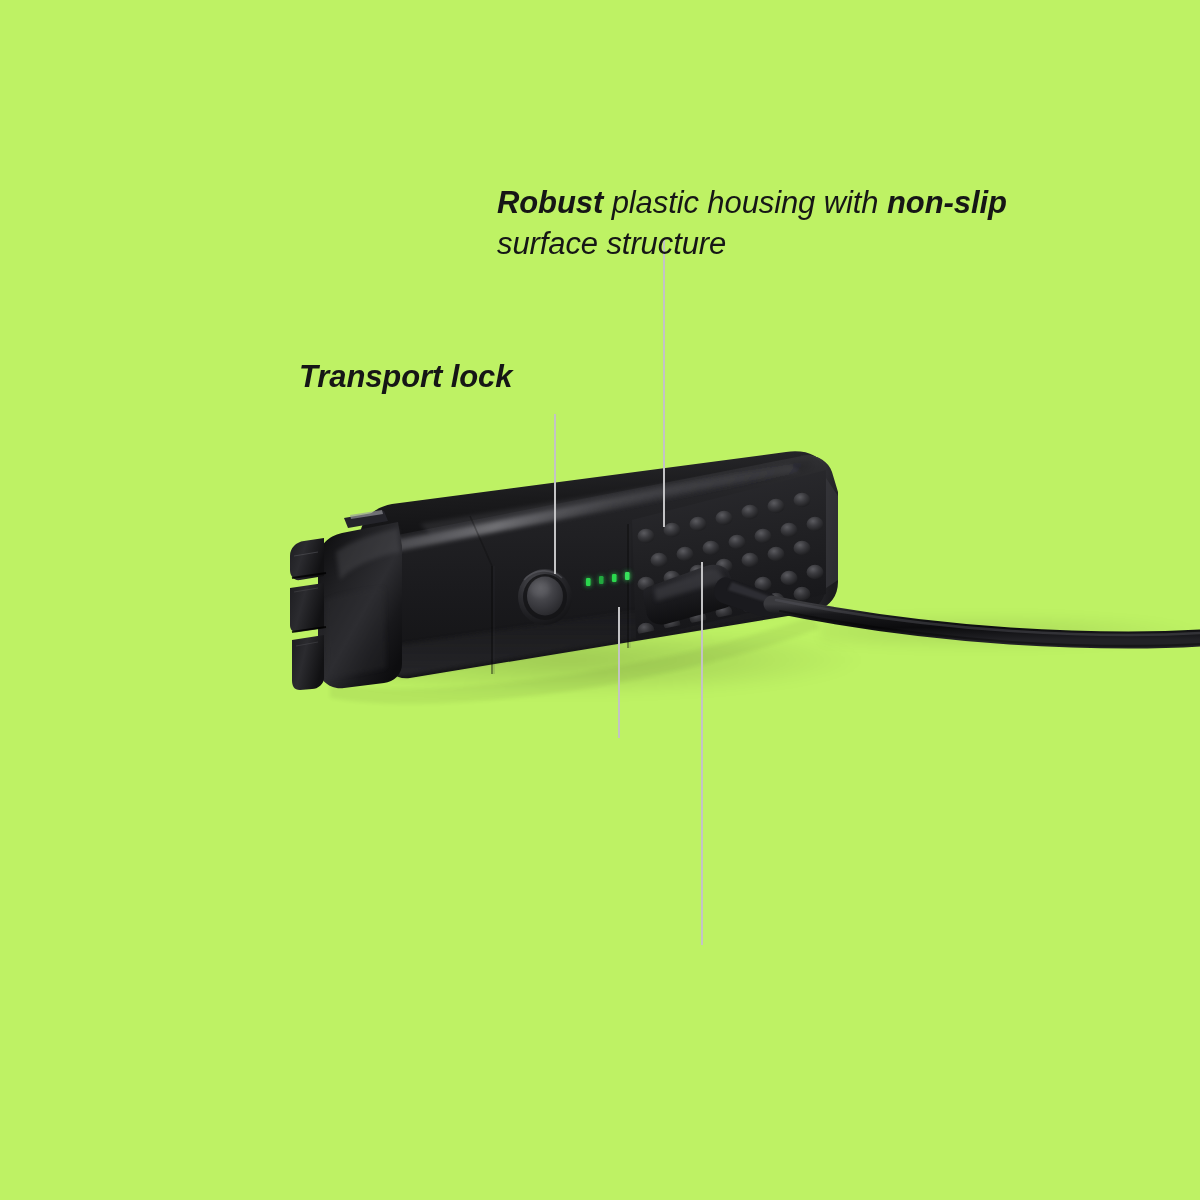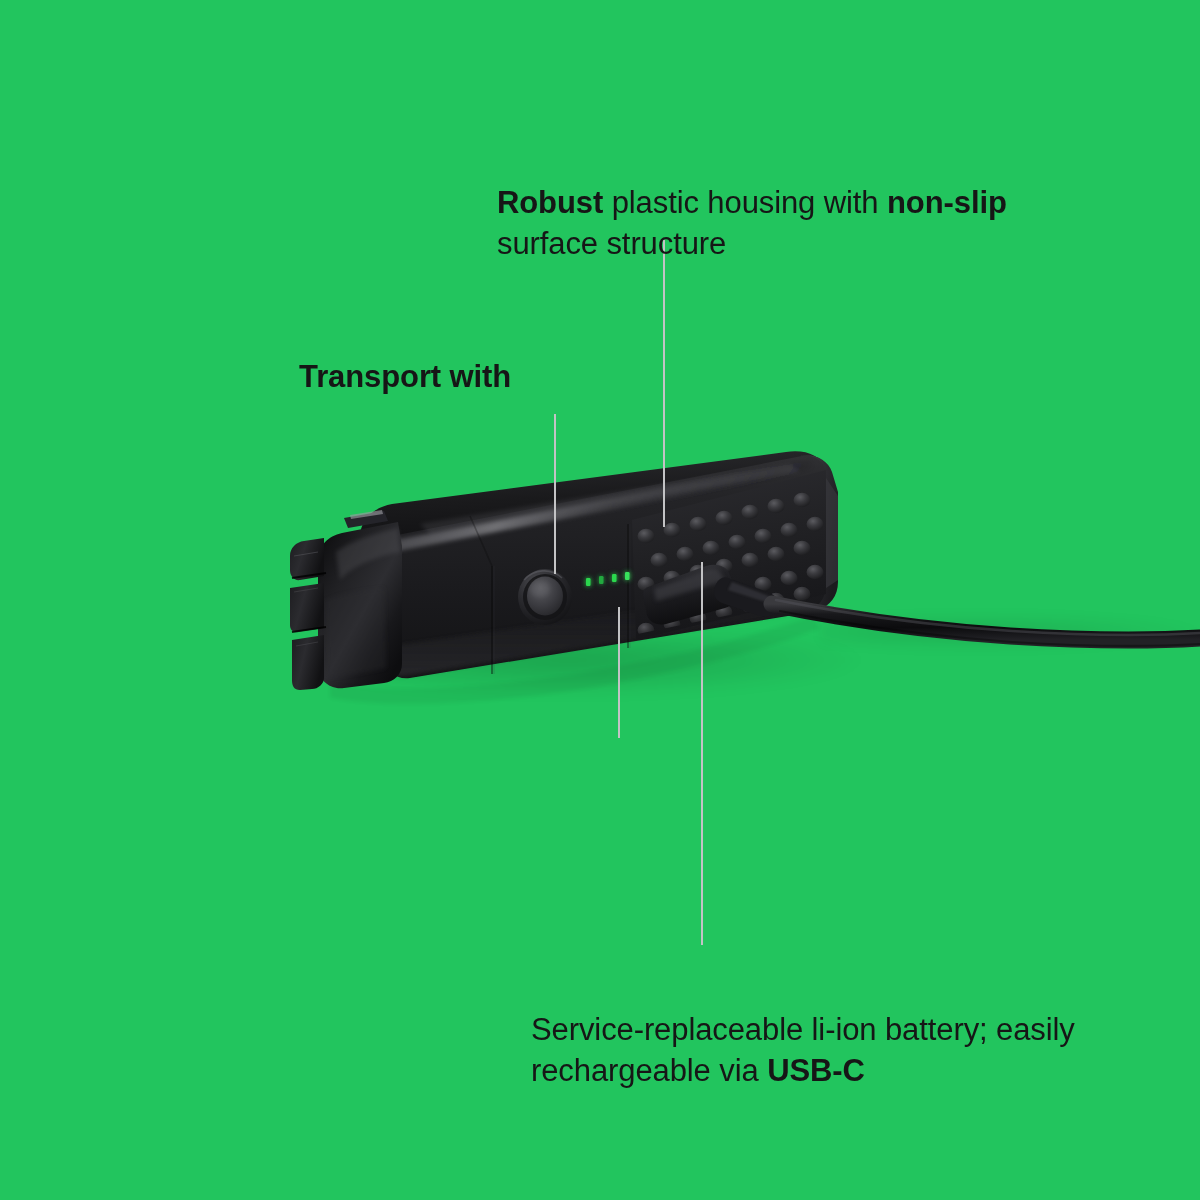--- a/index.html
+++ b/index.html
@@ -7,22 +7,23 @@
     padding: 0;
     background: #ffffff;
   }
   body {
     font-family: "Liberation Sans", sans-serif;
   }
   #stage {
     position: relative;
     width: 1200px;
     height: 1200px;
-    background: #22c55e;
+    background: #bef264;
     overflow: hidden;
+    font-style: italic;
   }
 
   
   .annot {
     position: absolute;
     color: #161616;
     font-family: "Liberation Sans", sans-serif;
     font-weight: 400;
     font-size: 31px;
     line-height: 41px;
@@ -396,20 +397,17 @@
 
   <div class="leader" id="leader-robust"></div>
   <div class="leader" id="leader-lock"></div>
   <div class="leader" id="leader-battery"></div>
   <div class="leader" id="leader-service"></div>
 
   <div class="annot" id="annot-robust">
     <span class="strong">Robust</span><span> plastic housing with </span><span class="strong">non-slip</span><span> surface structure</span>
   </div>
 
-  <div class="annot annot-title" id="annot-lock">Transport with</div>
-
-
-  <div class="annot" id="annot-service">
-    <span>Service-replaceable li-ion battery; easily rechargeable via </span><span class="strong">USB-C</span>
-  </div>
+  <div class="annot annot-title" id="annot-lock">Transport lock</div>
+
+
 
 </div>
 
 </body></html>

